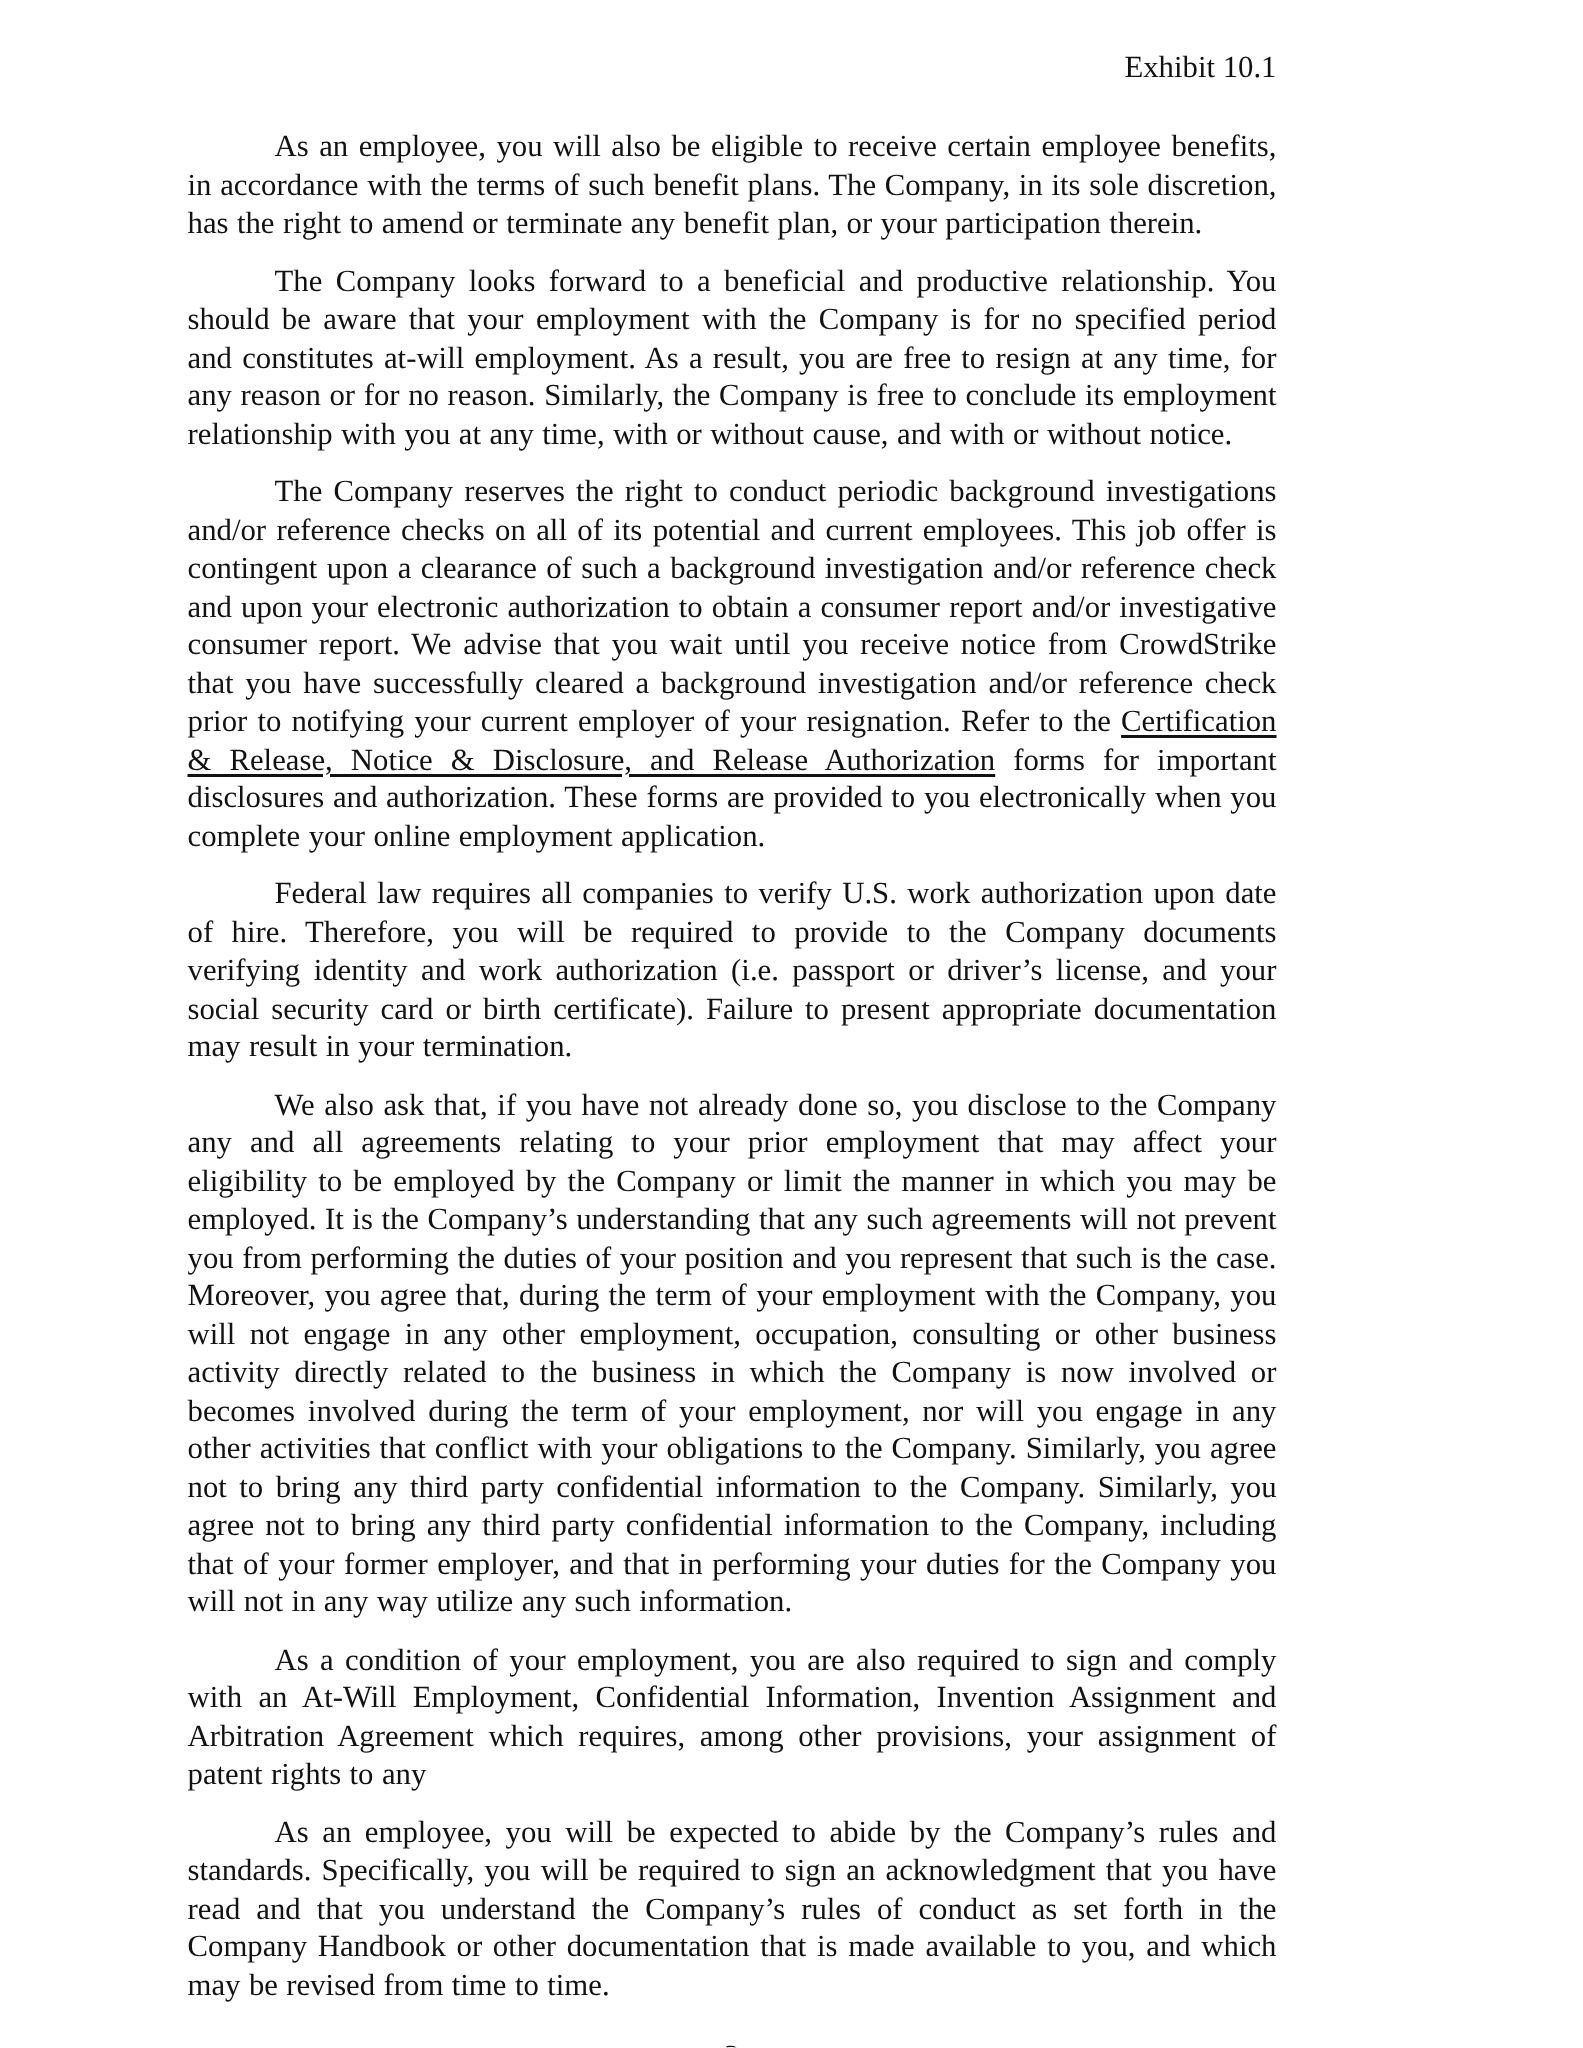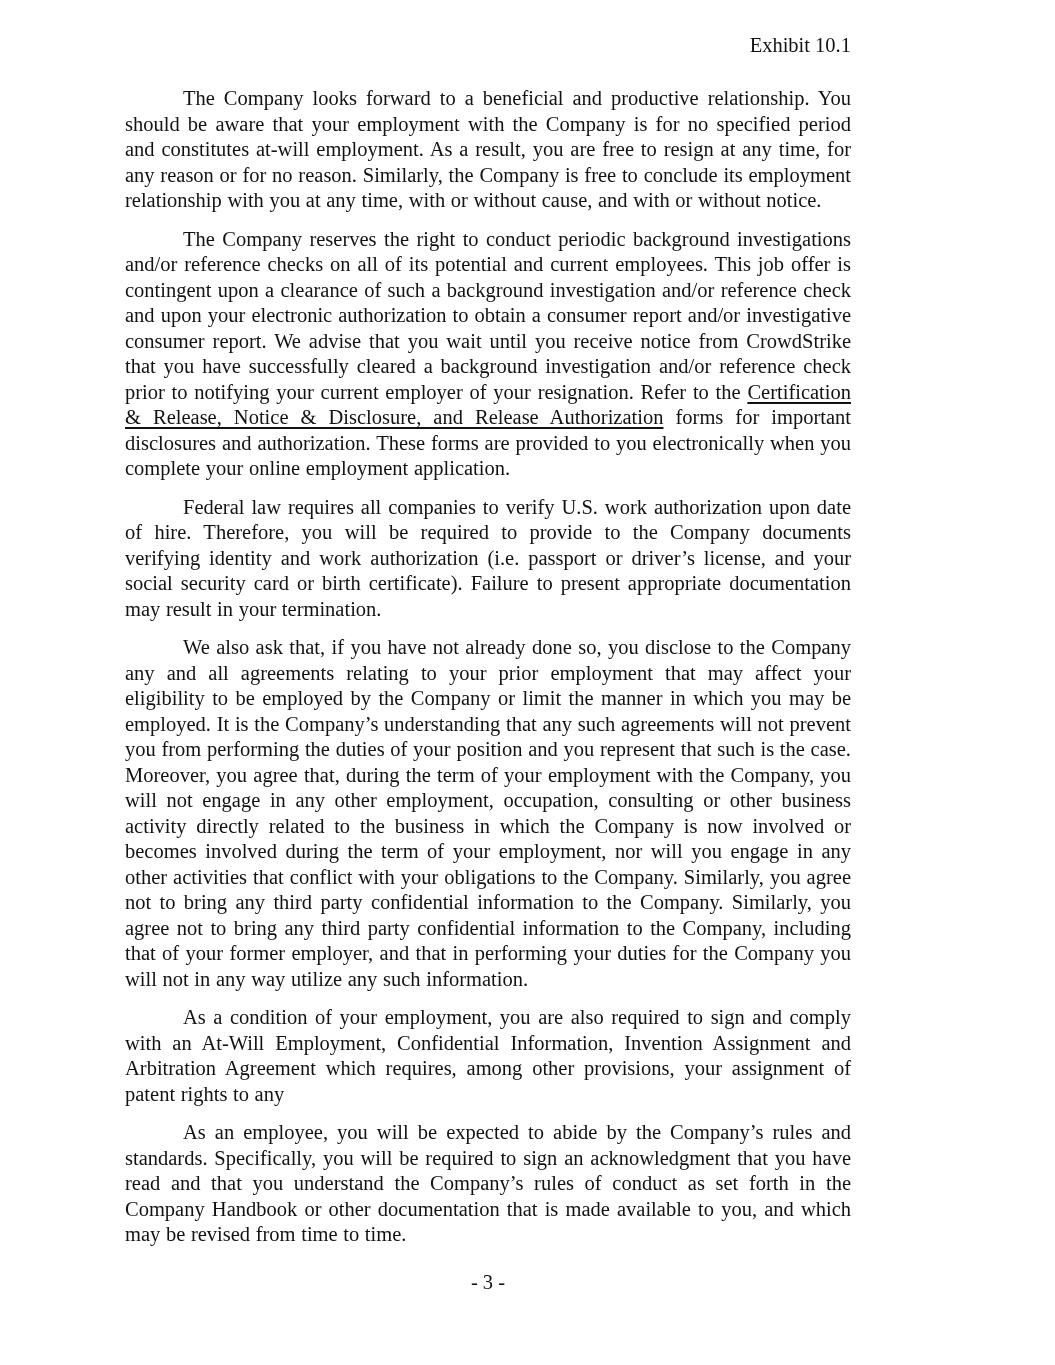--- a/index.html
+++ b/index.html
@@ -47,20 +47,21 @@
 </style>
 </head>
 <body>
 
 <div class="page">
 
   <div class="header">Exhibit 10.1</div>
 
   <div class="content">
 
+    <p class="para">As an employee, you will also be eligible to receive certain employee benefits, in accordance with the terms of such benefit plans.  The Company, in its sole discretion, has the right to amend or terminate any benefit plan, or your participation therein.</p>
 
     <p class="para">The Company looks forward to a beneficial and productive relationship. You should be aware that your employment with the Company is for no specified period and constitutes at-will employment. As a result, you are free to resign at any time, for any reason or for no reason. Similarly, the Company is free to conclude its employment relationship with you at any time, with or without cause, and with or without notice.</p>
 
     <p class="para"><span>The Company reserves the right to conduct periodic background investigations and/or reference checks on all of its potential and current employees. This job offer is contingent upon a clearance of such a background investigation and/or reference check and upon your electronic authorization to obtain a consumer report and/or investigative consumer report. We advise that you wait until you receive notice from CrowdStrike that you have successfully cleared a background investigation and/or reference check prior to notifying your current employer of your resignation. Refer to the </span><span class="u">Certification &amp; Release, Notice &amp; Disclosure, and Release Authorization</span><span> forms for important disclosures and authorization. These forms are provided to you electronically when you complete your online employment application.</span></p>
 
     <p class="para">Federal law requires all companies to verify U.S. work authorization upon date of hire. Therefore, you will be required to provide to the Company documents verifying identity and work authorization (i.e. passport or driver’s license, and your social security card or birth certificate). Failure to present appropriate documentation may result in your termination.</p>
 
     <p class="para">We also ask that, if you have not already done so, you disclose to the Company any and all agreements relating to your prior employment that may affect your eligibility to be employed by the Company or limit the manner in which you may be employed. It is the Company’s understanding that any such agreements will not prevent you from performing the duties of your position and you represent that such is the case. Moreover, you agree that, during the term of your employment with the Company, you will not engage in any other employment, occupation, consulting or other business activity directly related to the business in which the Company is now involved or becomes involved during the term of your employment, nor will you engage in any other activities that conflict with your obligations to the Company. Similarly, you agree not to bring any third party confidential information to the Company. Similarly, you agree not to bring any third party confidential information to the Company, including that of your former employer, and that in performing your duties for the Company you will not in any way utilize any such information.</p>
 
     <p class="para">As a condition of your employment, you are also required to sign and comply with an At-Will Employment, Confidential Information, Invention Assignment and Arbitration Agreement which requires, among other provisions, your assignment of patent rights to any</p>

